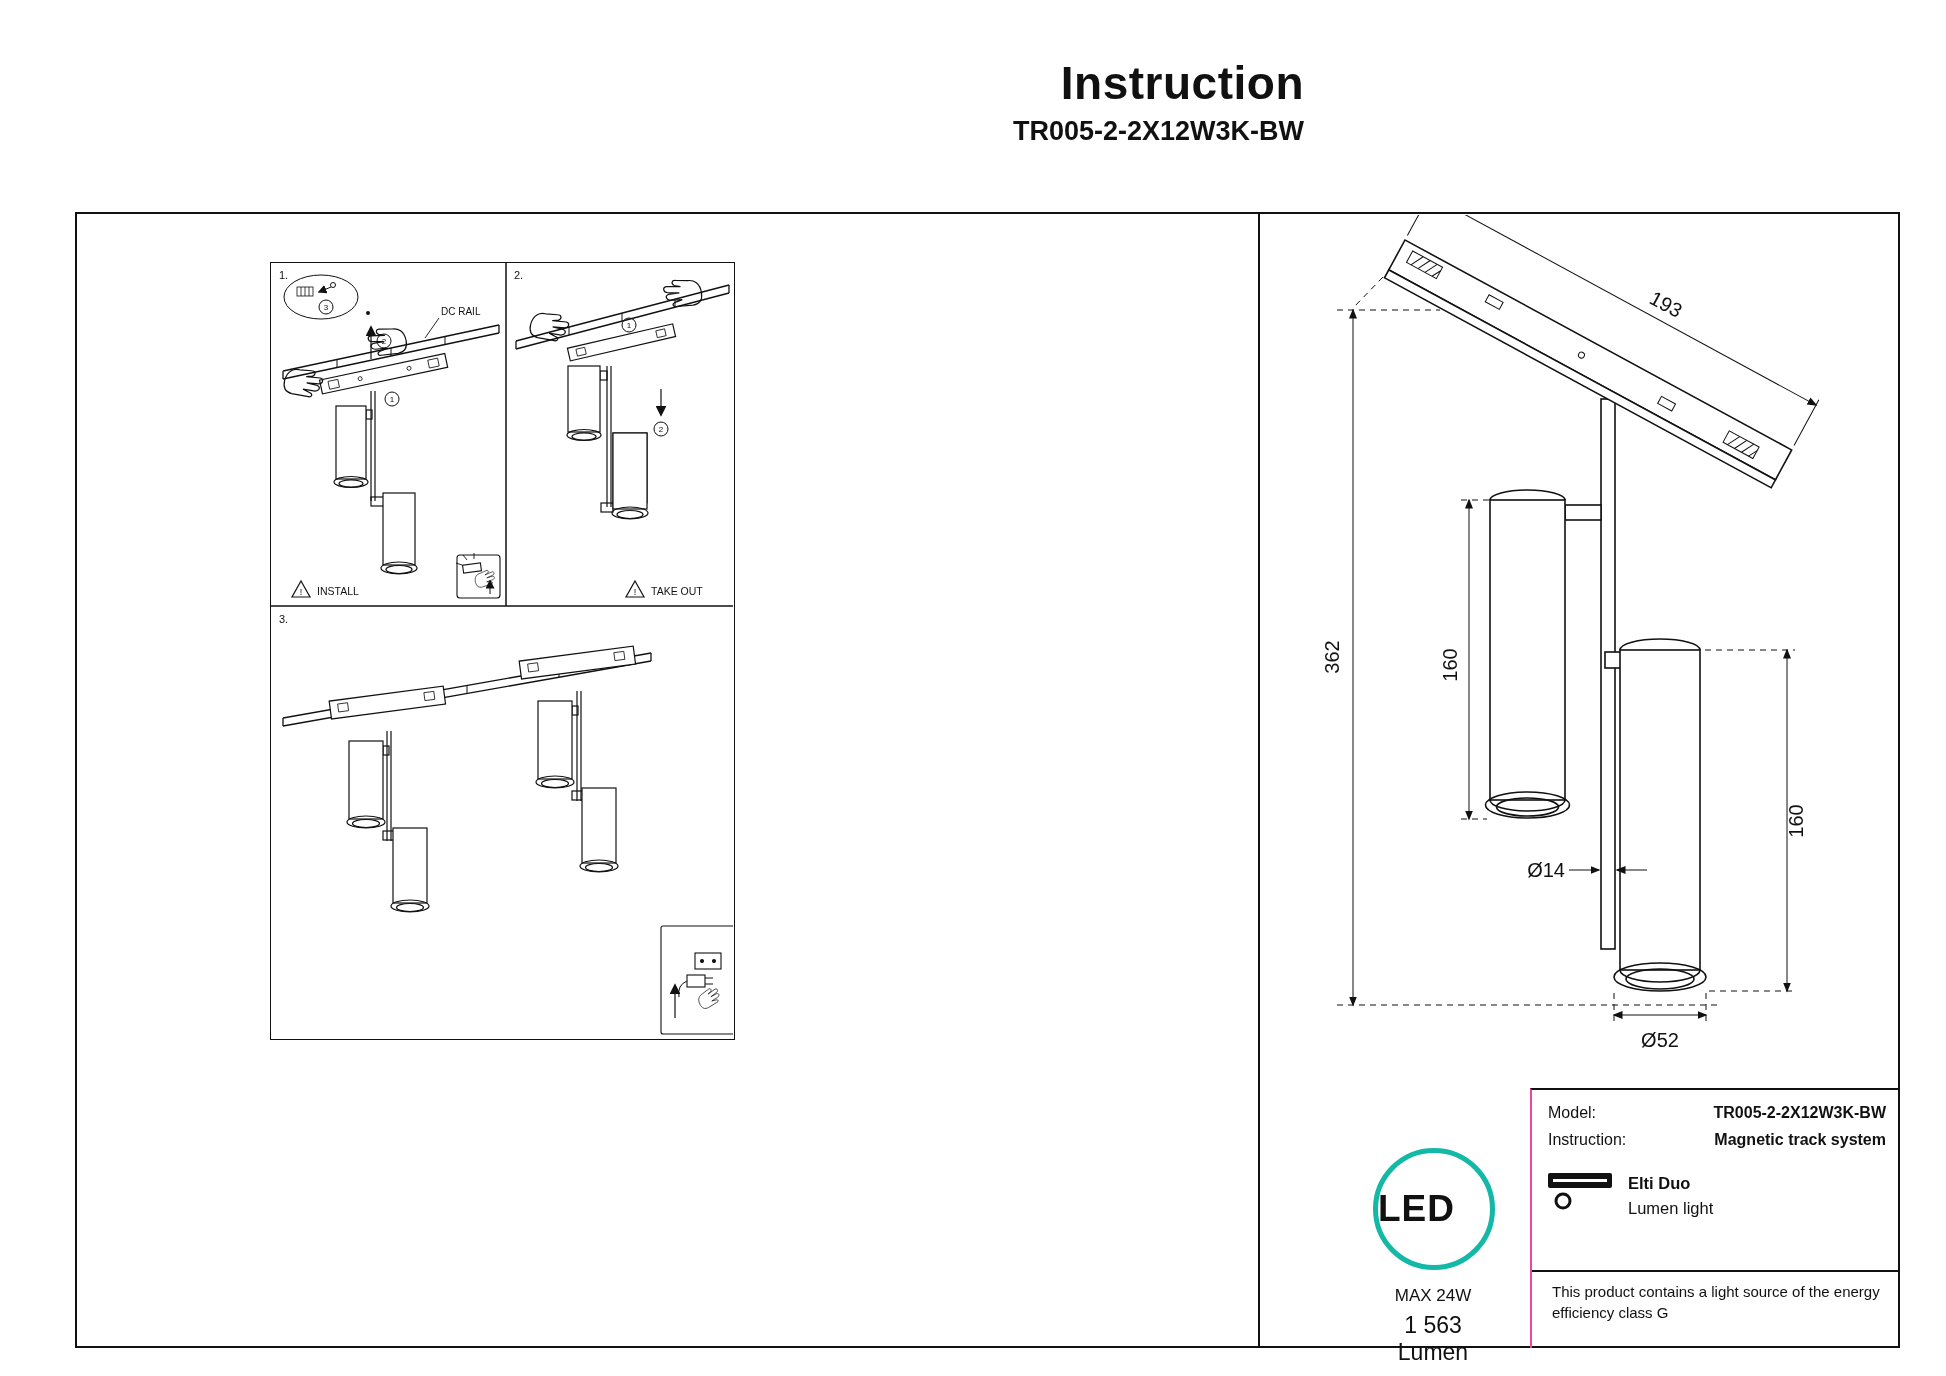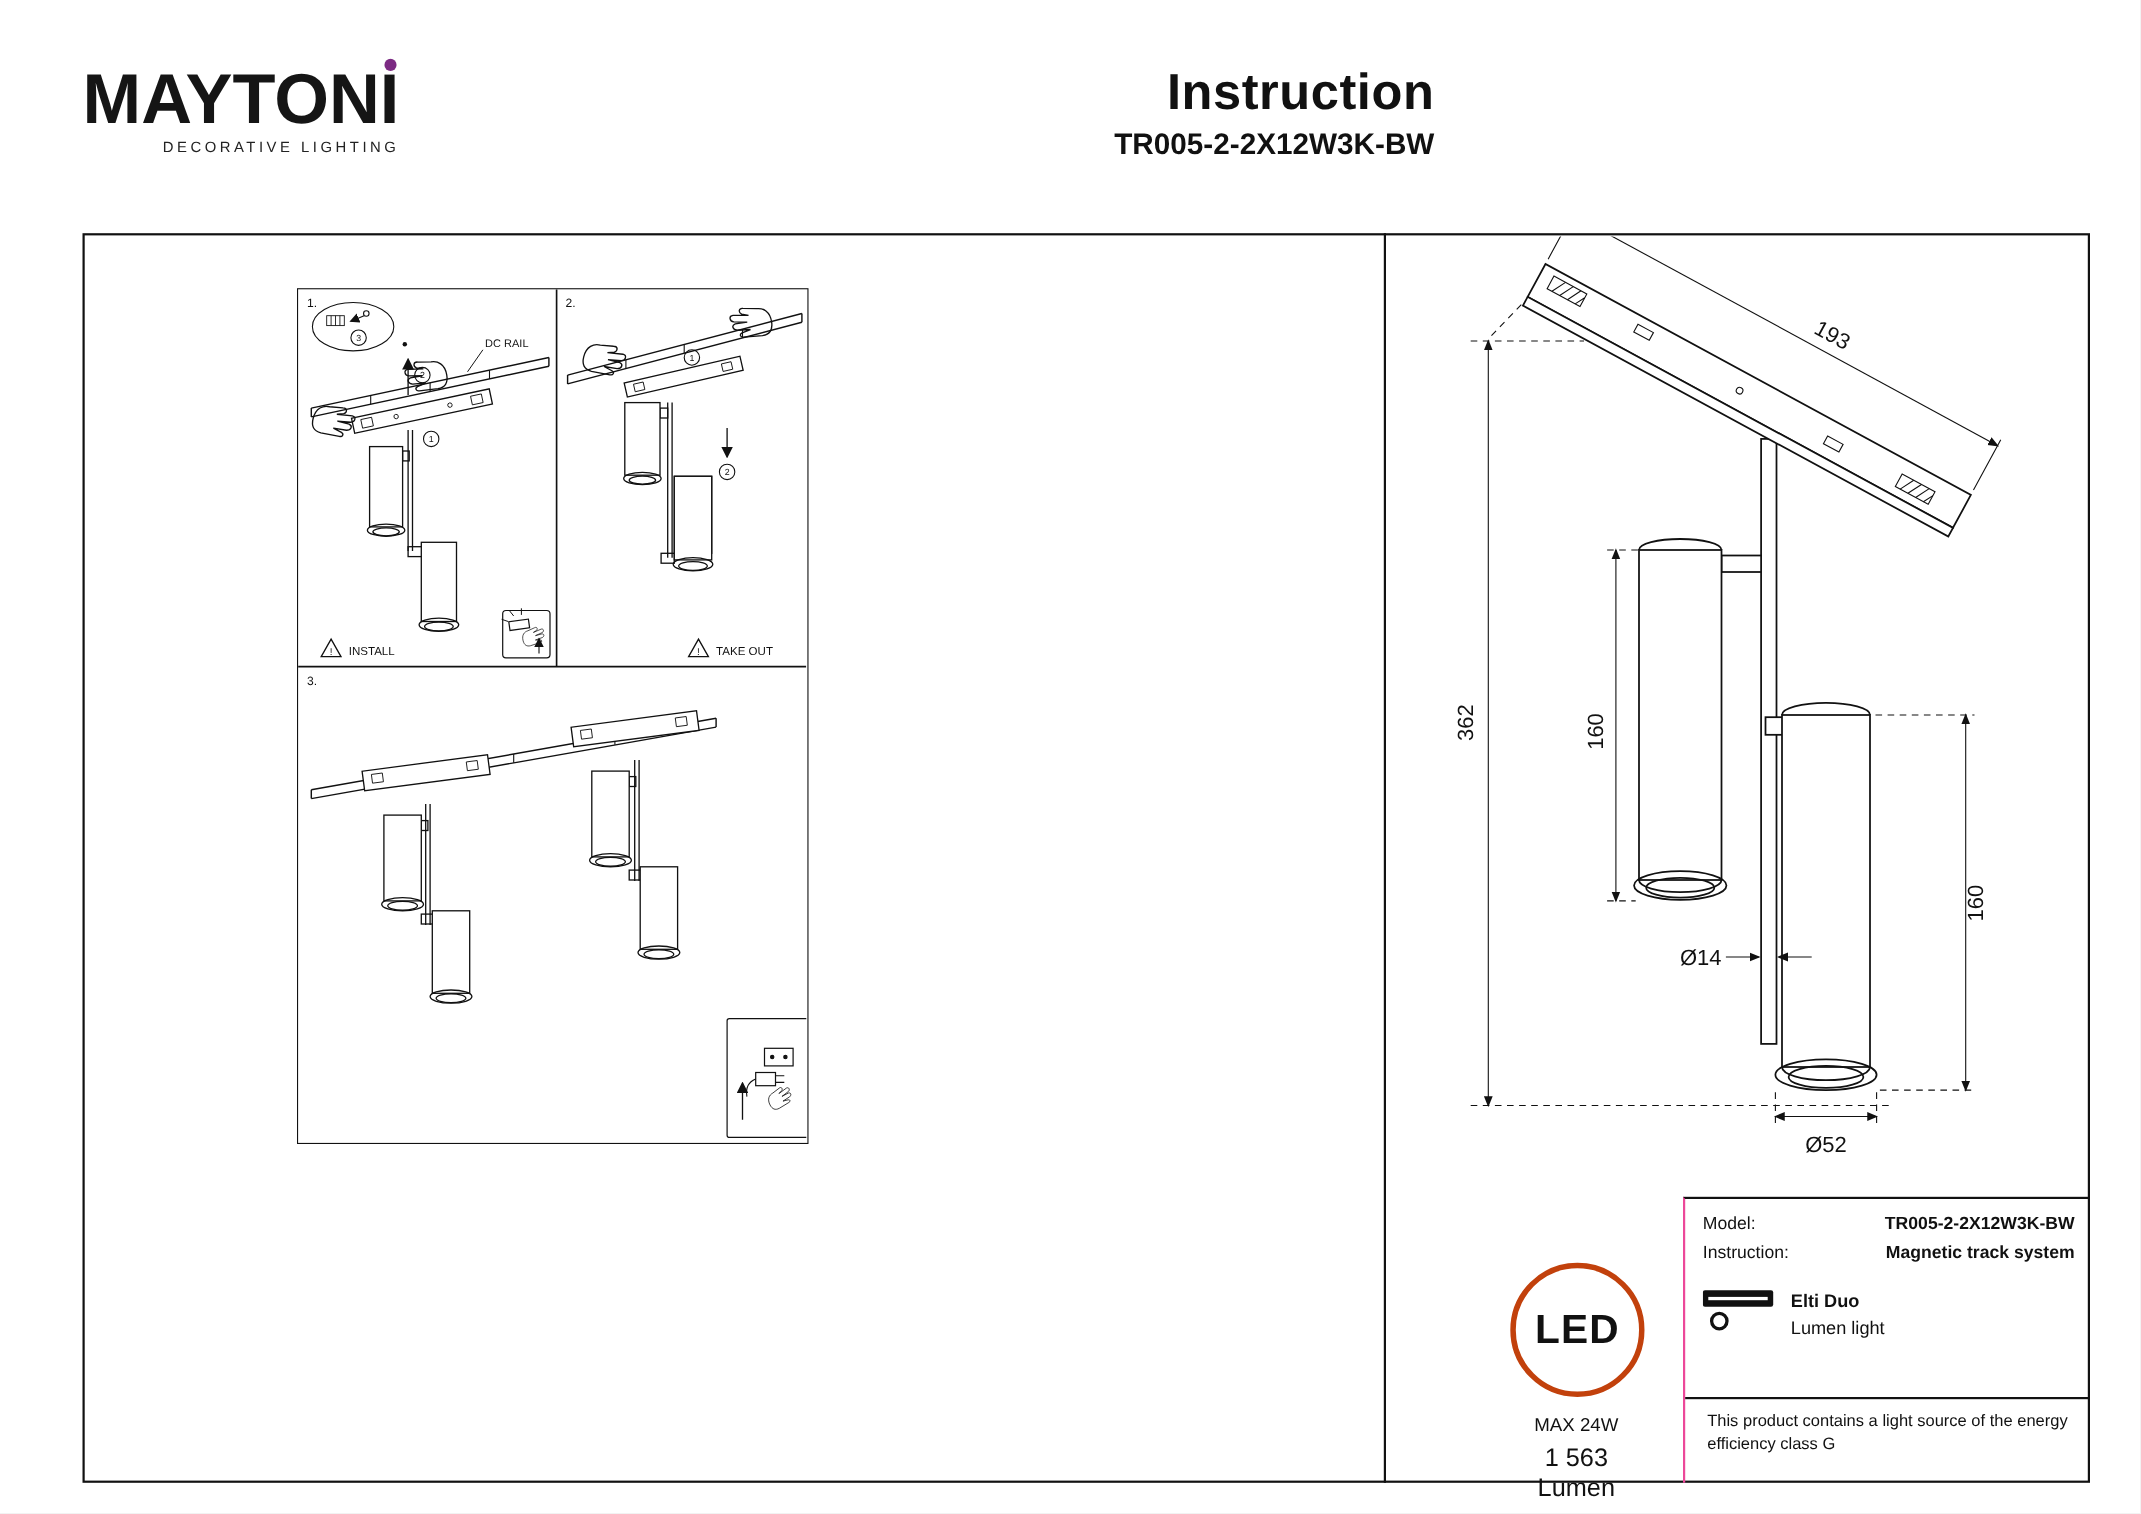--- a/index.html
+++ b/index.html
@@ -24,22 +24,22 @@
   
   svg{display:block;}
   svg .ln{stroke:#111;fill:none;}
   svg text{fill:#111;stroke:none;font-family:"Liberation Sans",sans-serif;}
   svg .num{font-size:8px;text-anchor:middle;font-weight:400;}
   svg .cap{font-size:10.5px;}
   svg .plbl{font-size:11px;}
   svg .dim{font-size:20px;}
   
   .led-wrap{left:1373px;top:1148px;width:120px;text-align:center;}
-  .led-circle{width:112px;height:112px;border:5px solid #c2410c;border-radius:50%;margin:0 auto;
-              display:flex;align-items:center;justify-content:center;box-sizing:content-box;}
+  .led-circle{width:112px;height:112px;border:5px solid #14b8a6;border-radius:50%;margin:0 auto;
+              display:flex;align-items:center;justify-content:flex-start;box-sizing:content-box;}
   .led-text{font-size:37px;font-weight:700;letter-spacing:1px;}
   .led-power{margin-top:16px;font-size:17px;}
   .led-lumen{margin-top:6px;font-size:23px;}
   
   .info-box{left:1530px;top:1088px;width:370px;height:260px;border-left:2px solid #ec4899;
             border-top:2px solid #111;box-sizing:border-box;}
   .info-row{display:flex;justify-content:space-between;align-items:baseline;
             padding:0 14px 0 16px;font-size:16px;}
   .info-row.first{margin-top:14px;}
   .info-row.second{margin-top:9px;}
@@ -50,29 +50,20 @@
   .prod-names{margin-left:14px;font-size:16.5px;line-height:25px;}
   .prod-family{font-weight:700;}
   .info-note{position:absolute;left:0;right:0;top:180px;border-top:2px solid #111;
              padding:9px 16px 0 20px;font-size:15px;line-height:1.42;}
 </style>
 </head>
 <body>
 
 <div class="page">
 
-  <div class="abs logo">
-    <span class="logo-text">
-      <span>MAYTONI</span>
-      <svg class="logo-dot" width="12" height="12">
-        <circle cx="6" cy="6" r="5.5" fill="#7c2a83"></circle>
-      </svg>
-    </span>
-    <div class="logo-tag">DECORATIVE LIGHTING</div>
-  </div>
 
   <div class="abs hdr">
     <div class="hdr-title">Instruction</div>
     <div class="hdr-model">TR005-2-2X12W3K-BW</div>
   </div>
 
   <div class="abs main-frame"></div>
   <div class="abs divider-v"></div>
 
   <div class="abs diagram-box">

